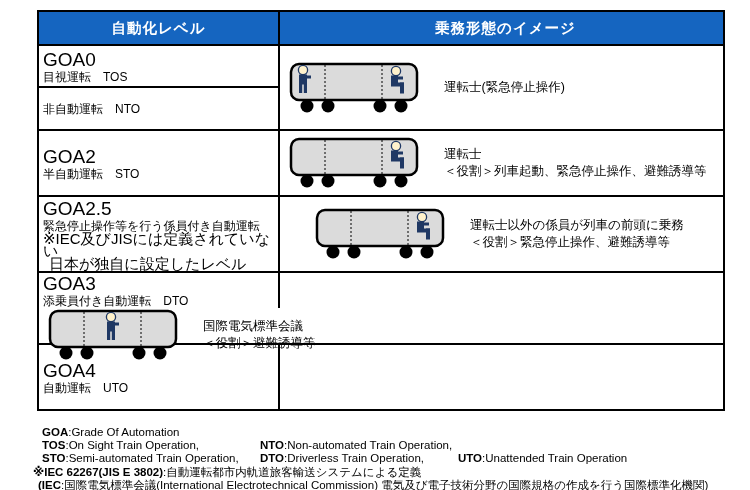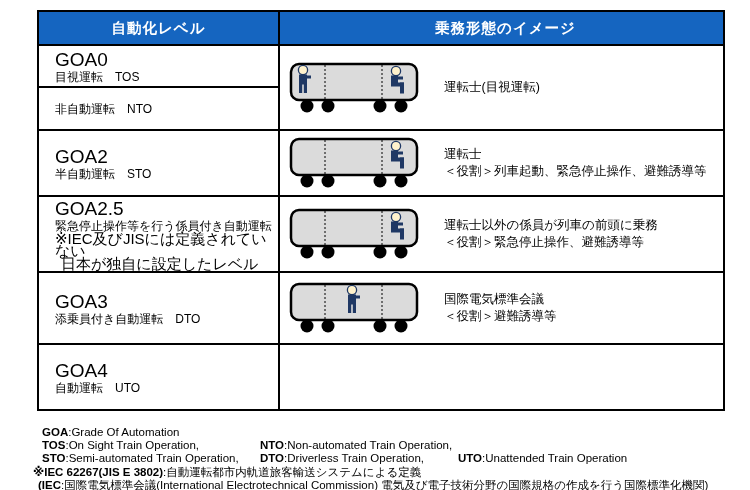--- a/index.html
+++ b/index.html
@@ -16,36 +16,36 @@
   .thead { display:flex; height:32px; background:#1565C0; }
   .th {
     color:#fff; font-weight:bold; font-size:14.5px; letter-spacing:1px;
     display:flex; align-items:center; justify-content:center;
   }
   .th.left { width:241px; border-right:2px solid #000; }
   .th.right { flex:1;padding-left:8px; }
 
   .trow { display:flex; border-top:2px solid #000; }
   .lcol { width:241px; border-right:2px solid #000; display:flex; flex-direction:column; }
-  .lcell { padding-left:16px; display:flex; flex-direction:column; justify-content:center; }
+  .lcell { padding-left:4px; display:flex; flex-direction:column; justify-content:center; }
   .lvl  { font-size:19px; line-height:21px; }
   .mode { font-size:12px; line-height:14px; }
   .note { font-size:15px; line-height:12.5px; }
   .note.indent { padding-left:6px; }
 
   .rcol { flex:1; display:flex; align-items:center; padding-left:8px; }
   .train { flex:0 0 auto; }
   .desc { margin-left:24px; font-size:12.5px; line-height:17px; }
 
   .r1 { height:85px; }
   .r1 .lcell.top { height:42px; border-bottom:2px solid #000; }
   .r1 .lcell.bottom { height:41px; }
   .r2 { height:66px; }
-  .r3 { height:76px; }
-  .r4 { height:72px; }
+  .r3 { height:76px;gap:26px; }
+  .r4 { height:72px;flex-direction:column; }
   .r5 { height:66px; }
 
   
   .tb   { fill:#DBDBDB; stroke:#000; stroke-width:2.5; }
   .dash { stroke:#000; stroke-width:1; stroke-dasharray:2 2; }
   .wh   { fill:#000; }
   .head { fill:#FFF2CC; stroke:#1F3864; stroke-width:1.3; }
   .pb   { fill:#1F3864; }
 
   .legend { position:absolute; left:42px; top:426px; font-size:11.5px; line-height:13.2px; }
@@ -95,21 +95,21 @@
             <rect class="pb" x="9" y="10.5" width="6" height="3"></rect>
             <rect class="pb" x="3" y="16.5" width="13" height="4"></rect>
             <rect class="pb" x="12" y="16.5" width="4" height="11"></rect>
           </g>
           <circle class="wh" cx="19" cy="45" r="6.5"></circle>
           <circle class="wh" cx="40" cy="45" r="6.5"></circle>
           <circle class="wh" cx="92" cy="45" r="6.5"></circle>
           <circle class="wh" cx="113" cy="45" r="6.5"></circle>
         </svg>
         <div class="desc">
-          <div>運転士(目視運転)</div>
+          <div>運転士(緊急停止操作)</div>
         </div>
       </div>
     </div>
 
     <div class="trow r2">
       <div class="lcol">
         <div class="lcell" style="flex:1">
           <div class="lvl">GOA2</div>
           <div class="mode">半自動運転　STO</div>
         </div>

